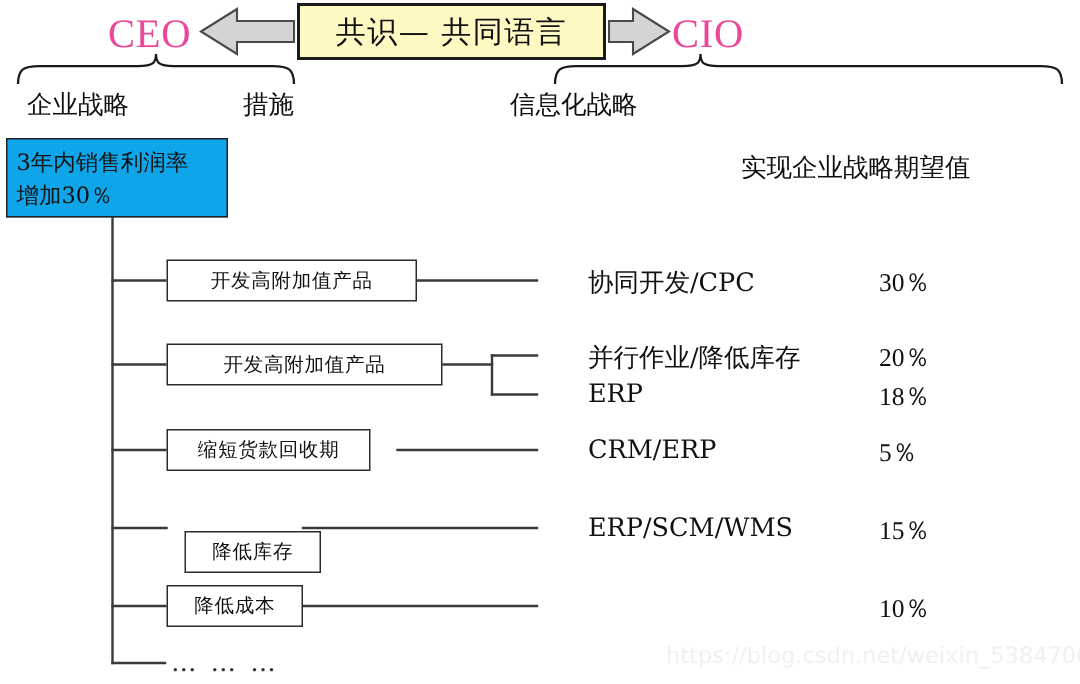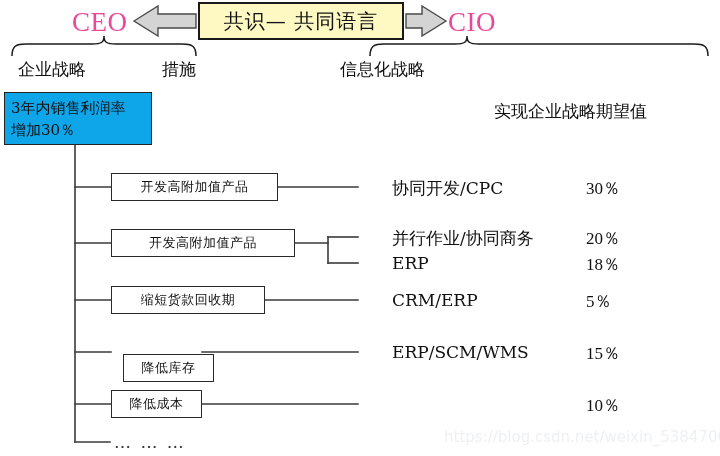--- a/index.html
+++ b/index.html
@@ -189,35 +189,35 @@
   </div>
 
   <div class="abs node-box" style="top:173px; width:167px;">
     <span class="node-text">开发高附加值产品</span>
   </div>
 
   <div class="abs node-box" style="top:229px; width:184px;">
     <span class="node-text">开发高附加值产品</span>
   </div>
 
-  <div class="abs node-box" style="top:286px; width:154px;">
+  <div class="abs node-box" style="top:286px; width:136px;">
     <span class="node-text">缩短货款回收期</span>
   </div>
 
   <div class="abs node-box" style="top:354px; width:91px;margin-left:12px;">
     <span class="node-text">降低库存</span>
   </div>
 
   <div class="abs node-box" style="top:390px; width:91px;">
     <span class="node-text">降低成本</span>
   </div>
 
   <div class="abs sys-text" style="top:177px;">协同开发/CPC</div>
 
-  <div class="abs sys-text" style="top:227px;">并行作业/协同商务</div>
+  <div class="abs sys-text" style="top:227px;">并行作业/降低库存</div>
   <div class="abs sys-text" style="top:253px;">ERP</div>
 
   <div class="abs sys-text" style="top:290px;">CRM/ERP</div>
 
   <div class="abs sys-text" style="top:342px;">ERP/SCM/WMS</div>
 
 
   <div class="abs pct-text" style="top:177px;">30％</div>
 
   <div class="abs pct-text" style="top:227px;">20％</div>

